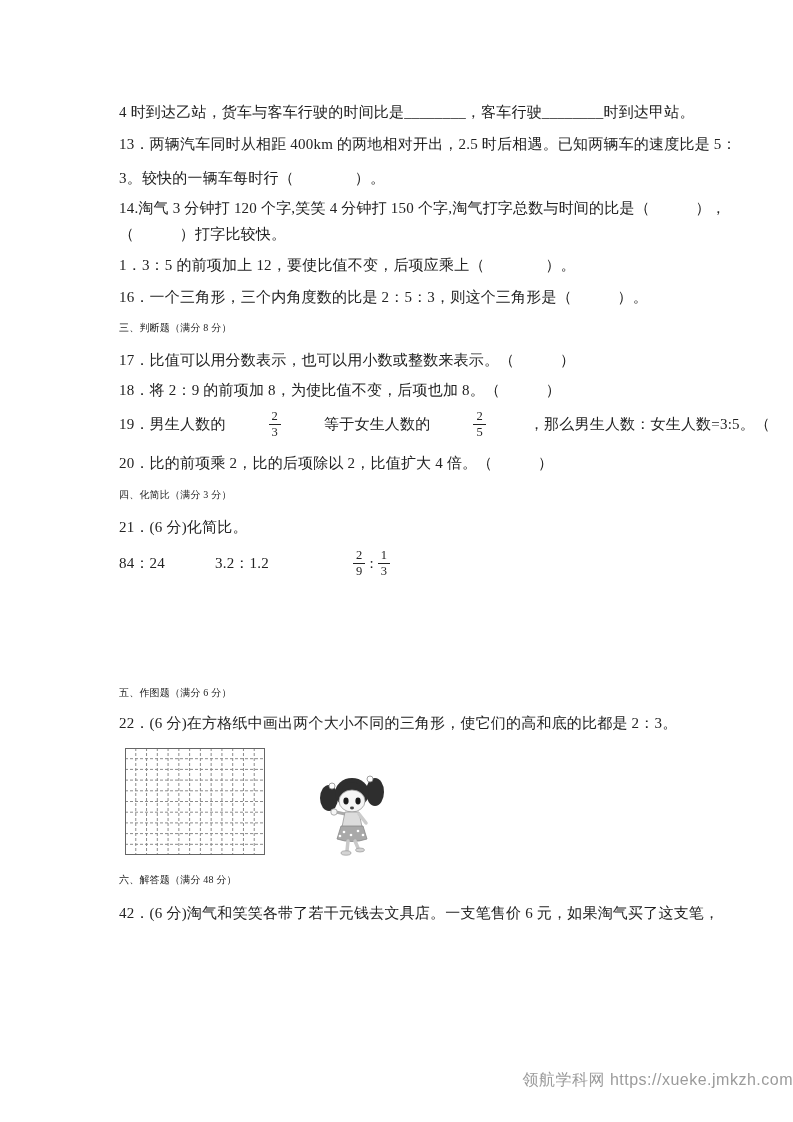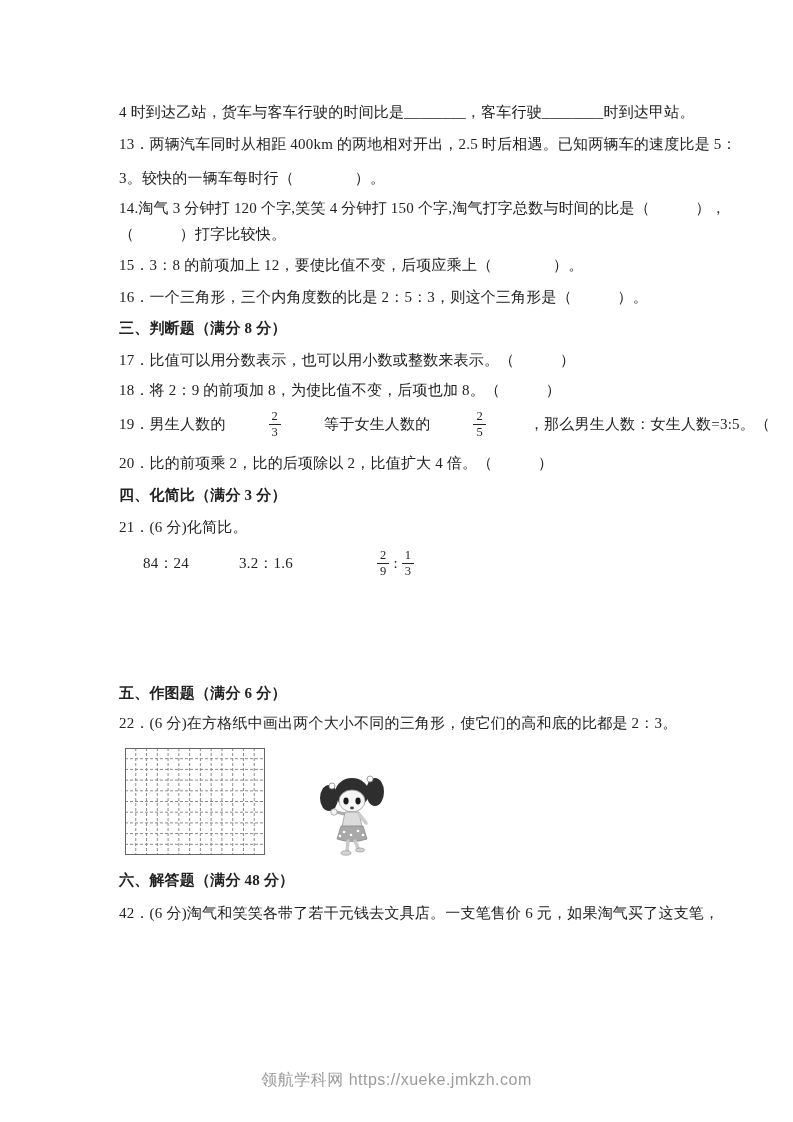--- a/index.html
+++ b/index.html
@@ -10,59 +10,59 @@
     font-family:"Liberation Serif","DejaVu Serif",serif;
     color:#222222;
     overflow:hidden;
   }
   .line{
     position:absolute;left:119px;width:566px;
     font-size:15px;line-height:20px;
     letter-spacing:0.2px;
     white-space:nowrap;
   }
-  .heading{font-weight:bold;font-size:15px;}
+  .heading{font-weight:normal;font-size:10px;}
   .frac-line{display:flex;align-items:center;height:40px;line-height:normal;gap:40px;}
   .frac{
     display:inline-flex;flex-direction:column;align-items:center;
     vertical-align:middle;margin:0 3px;
     font-size:12.5px;line-height:1.15;
   }
   .frac .num{border-bottom:1px solid #222222;padding:0 3px;}
   .frac .den{padding:0 3px;}
   .ratio-row{position:absolute;top:540px;left:0;width:793px;height:46px;}
   .ratio-item{
     position:absolute;top:0;height:46px;
     display:flex;align-items:center;
-    font-size:15px;letter-spacing:0.2px;margin-left:24px;
+    font-size:15px;letter-spacing:0.2px;
   }
   .ratio-sep{margin:0 1px;font-size:15px;}
   .grid-box{position:absolute;top:748px;left:125px;line-height:0;}
   .girl{position:absolute;top:771px;left:317px;line-height:0;}
   .footer{
     position:absolute;top:1070px;left:0;width:793px;height:22px;
-    text-align:center;
+    text-align:right;
     font-family:"Liberation Sans","DejaVu Sans",sans-serif;
     font-size:16px;color:#9b9b9b;letter-spacing:0.5px;
   }
 </style>
 </head>
 <body>
 
 <div class="page">
 
   <div class="line" style="top:102px">4 时到达乙站，货车与客车行驶的时间比是________，客车行驶________时到达甲站。</div>
 
   <div class="line" style="top:134px">13．两辆汽车同时从相距 400km 的两地相对开出，2.5 时后相遇。已知两辆车的速度比是 5：</div>
   <div class="line" style="top:168px">3。较快的一辆车每时行（　　　　）。</div>
 
   <div class="line" style="top:198px">14.淘气 3 分钟打 120 个字,笑笑 4 分钟打 150 个字,淘气打字总数与时间的比是（　　　），</div>
   <div class="line" style="top:224px">（　　　）打字比较快。</div>
 
-  <div class="line" style="top:255px">15．3：8 的前项加上 12，要使比值不变，后项应乘上（　　　　）。</div>
+  <div class="line" style="top:255px">1．3：5 的前项加上 12，要使比值不变，后项应乘上（　　　　）。</div>
   <div class="line" style="top:287px">16．一个三角形，三个内角度数的比是 2：5：3，则这个三角形是（　　　）。</div>
 
   <div class="line heading" style="top:318px">三、判断题（满分 8 分）</div>
 
   <div class="line" style="top:350px">17．比值可以用分数表示，也可以用小数或整数来表示。（　　　）</div>
   <div class="line" style="top:380px">18．将 2：9 的前项加 8，为使比值不变，后项也加 8。（　　　）</div>
 
   <div class="line frac-line" style="top:404px">
     <span>19．男生人数的</span>
     <span class="frac">
@@ -78,21 +78,21 @@
   </div>
 
   <div class="line" style="top:453px">20．比的前项乘 2，比的后项除以 2，比值扩大 4 倍。（　　　）</div>
 
   <div class="line heading" style="top:485px">四、化简比（满分 3 分）</div>
 
   <div class="line" style="top:517px">21．(6 分)化简比。</div>
 
   <div class="ratio-row">
     <span class="ratio-item" style="left:119px">84：24</span>
-    <span class="ratio-item" style="left:215px">3.2：1.6</span>
+    <span class="ratio-item" style="left:215px">3.2：1.2</span>
     <span class="ratio-item" style="left:350px">
       <span class="frac">
         <span class="num">2</span>
         <span class="den">9</span>
       </span>
       <span class="ratio-sep">:</span>
       <span class="frac">
         <span class="num">1</span>
         <span class="den">3</span>
       </span>

